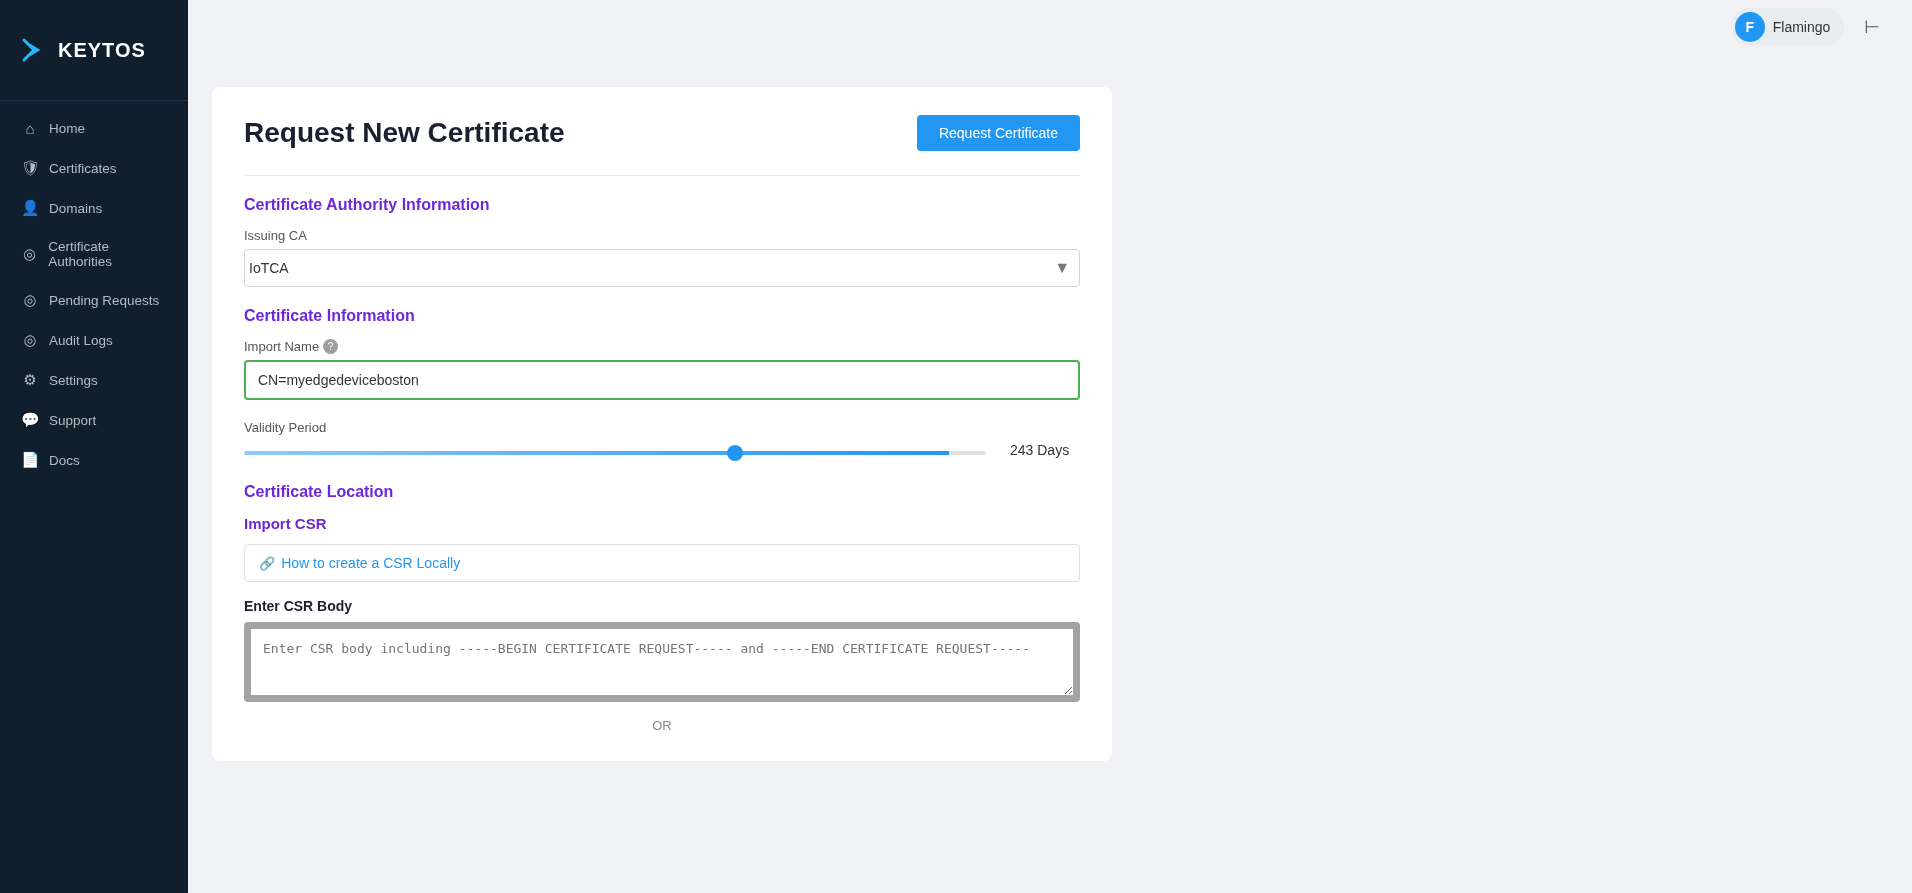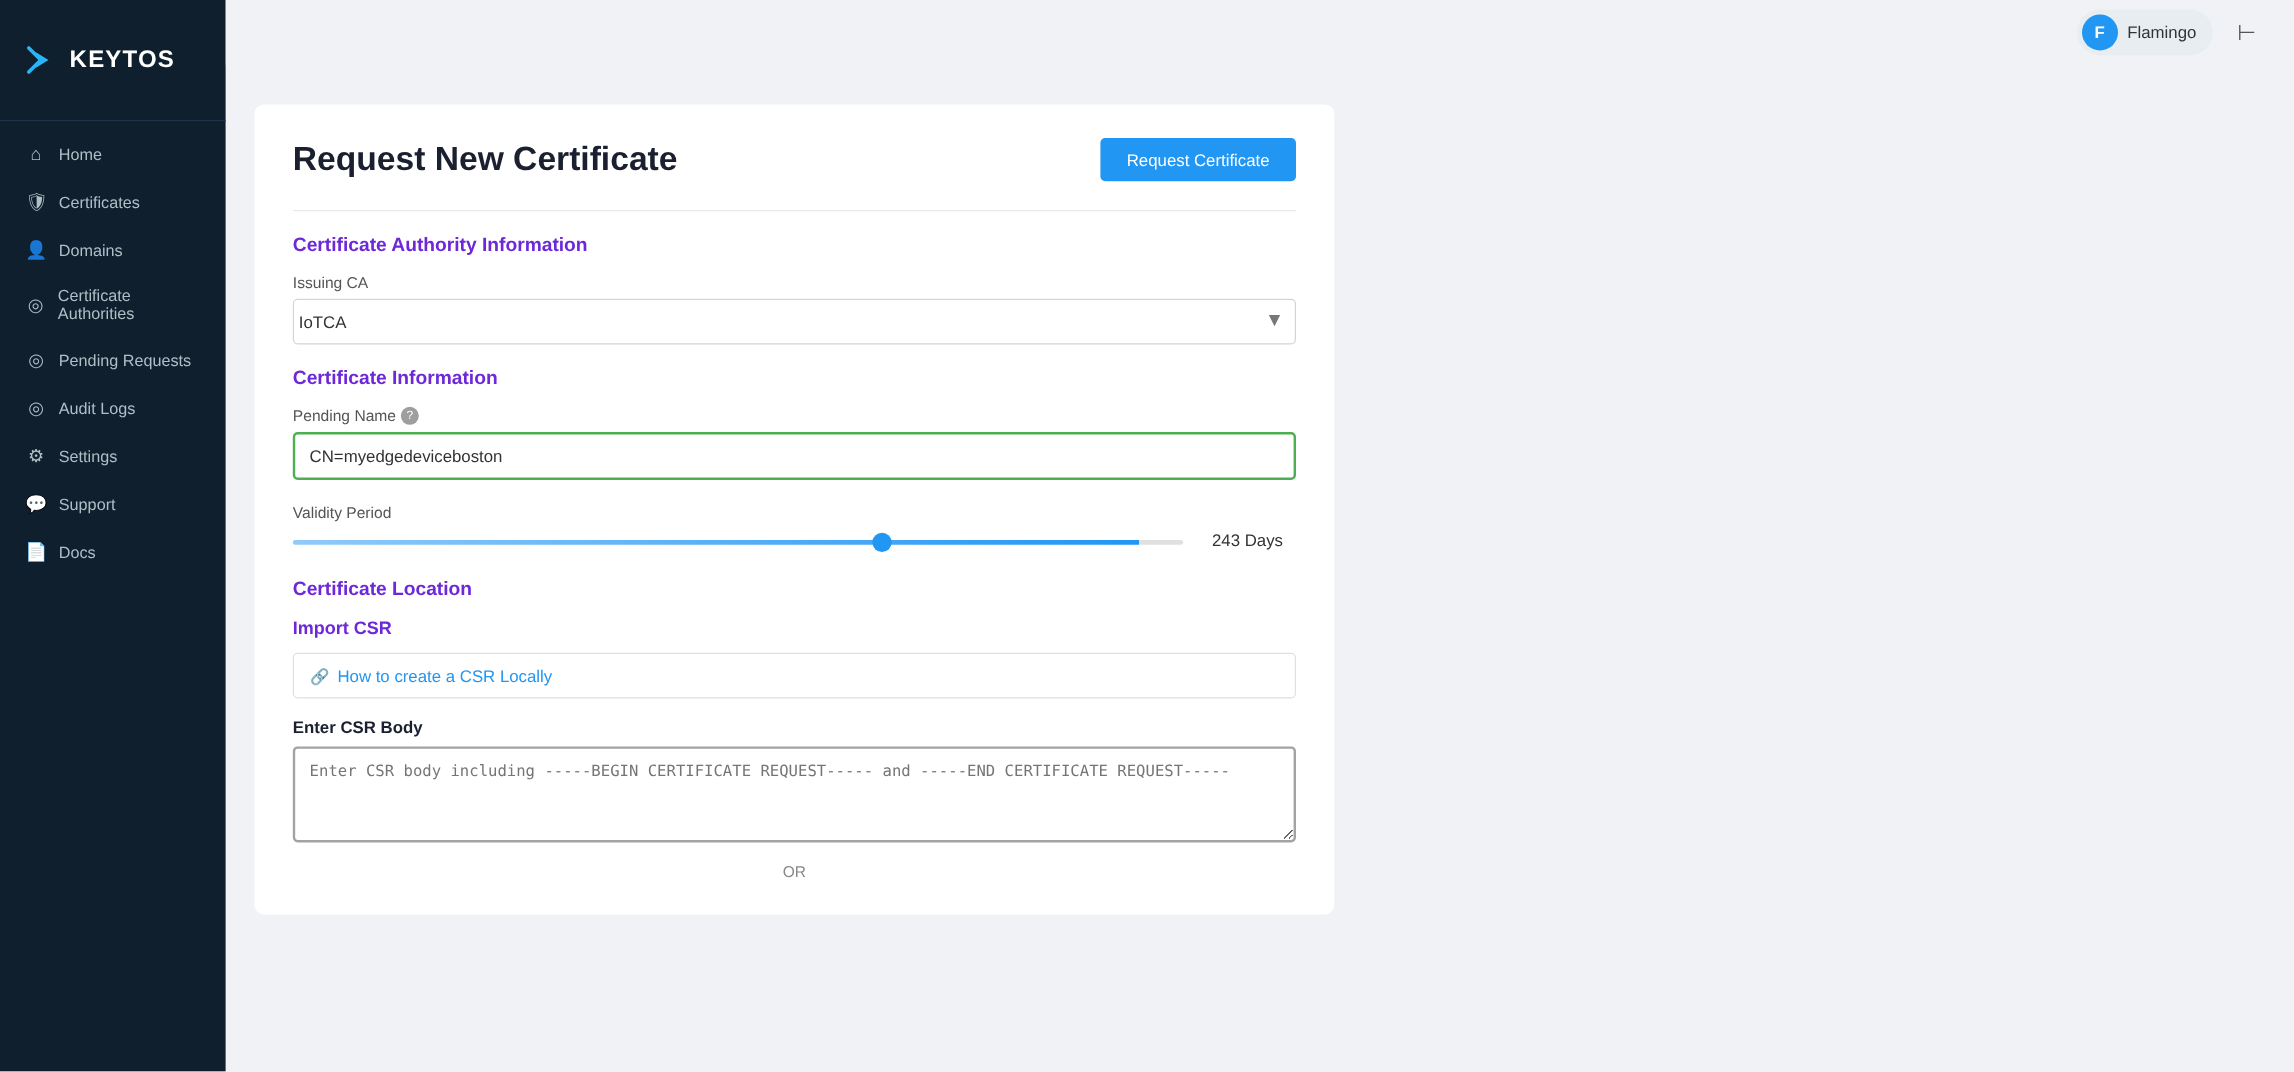--- a/index.html
+++ b/index.html
@@ -247,21 +247,21 @@
 
     .field-label-bold {
       font-size: 14px;
       font-weight: 600;
       color: #1a2030;
       margin-bottom: 8px;
     }
     .textarea-input {
       width: 100%;
       padding: 12px;
-      border: 2px solid #a3a3a3;
+      border: 7px solid #a3a3a3;
       border-radius: 4px;
       font-size: 13px;
       color: #aaa;
       resize: vertical;
       min-height: 80px;
       outline: none;
     }
 
     .or-divider {
       text-align: center;
@@ -355,21 +355,21 @@
             <option value="IntermediateCA">IntermediateCA</option>
           </select>
           <span class="dropdown-arrow">▼</span>
         </div>
       </div>
 
       <div>
         <div class="section-title">Certificate Information</div>
 
         <div class="field-label">
-          <span>Pending Name</span>
+          <span>Import Name</span>
           <span class="help-icon">?</span>
         </div>
         <input type="text" class="text-input" value="CN=myedgedeviceboston" style="">
 
         <div class="field-label">
           <span>Validity Period</span>
         </div>
         <div class="slider-row">
           <div class="slider-wrap">
             <input type="range" min="1" max="365" value="243" style="">

